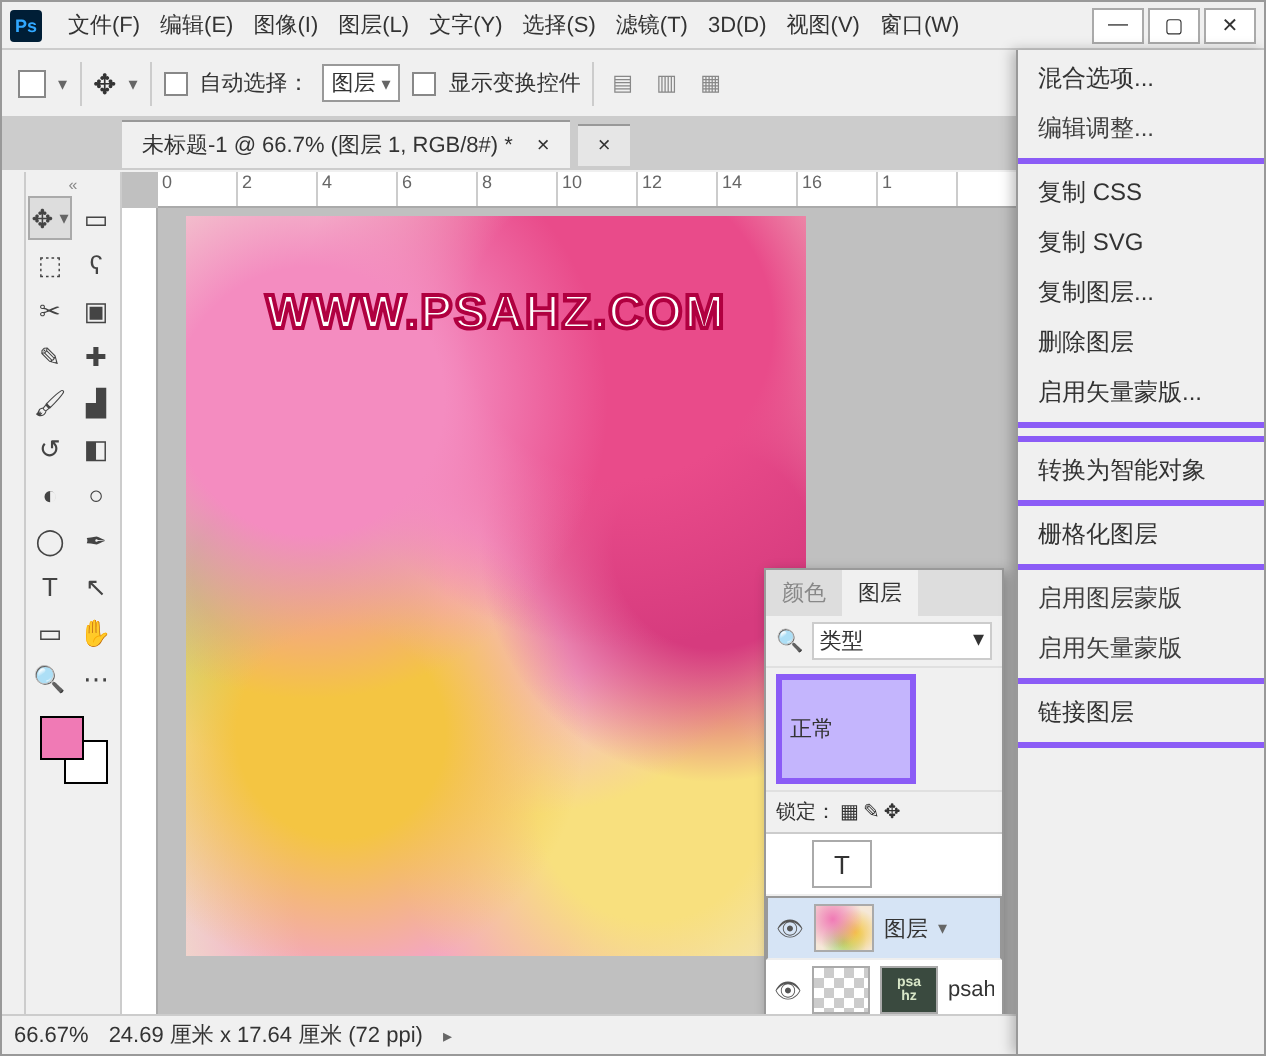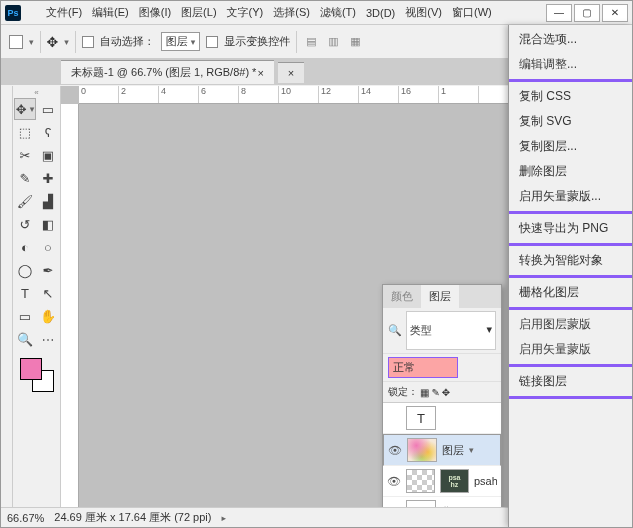--- a/index.html
+++ b/index.html
@@ -1,31 +1,31 @@
 <!DOCTYPE html>
 <html><head>
 <meta charset="utf-8">
 <style>
 *{box-sizing:border-box;margin:0;padding:0;font-family:"Microsoft YaHei",sans-serif;font-size:11px;color:#333;user-select:none}
 body{width:633px;height:528px;background:#f0f0f0;position:relative;overflow:hidden;border:1px solid #999}
 .menubar{height:24px;background:#f0f0f0;display:flex;align-items:center;padding:0 4px;border-bottom:1px solid #ccc}
-.ps-logo{width:16px;height:16px;background:#001e36;color:#31a8ff;font-size:9px;font-weight:bold;display:flex;align-items:center;justify-content:center;border-radius:2px;margin-right:20px}
+.ps-logo{width:16px;height:16px;background:#001e36;color:#31a8ff;font-size:9px;font-weight:bold;display:flex;align-items:center;justify-content:center;border-radius:2px;margin-right:8px}
 .menubar span.mitem{padding:3px 5px;cursor:pointer}
 .win-controls{margin-left:auto;display:flex;gap:0}
 .win-btn{width:26px;height:18px;border:1px solid #aaa;background:#fff;display:flex;align-items:center;justify-content:center;font-size:10px;margin-left:2px}
 .optbar{height:34px;background:#f0f0f0;border-bottom:1px solid #ccc;display:flex;align-items:center;padding:0 8px;gap:6px}
 .tool-sample{width:14px;height:14px;border:1px solid #888;background:#fff}
 .move-ico{font-size:14px}
 .chk{width:12px;height:12px;border:1px solid #888;background:#fff}
 .sel{border:1px solid #999;background:#fff;padding:1px 4px;display:flex;align-items:center;gap:3px}
 .sel::after{content:"▾";font-size:9px;color:#666}
 .vline{width:1px;height:22px;background:#ccc}
 .small-ico{width:16px;height:16px;display:flex;align-items:center;justify-content:center;color:#888}
 .tabbar{height:26px;background:#ccc;display:flex;align-items:center;padding-left:60px;gap:4px}
-.doctab{background:#e6e6e6;padding:4px 10px;border-top:1px solid #999;font-size:11px;color:#333;display:flex;align-items:center;gap:1px}
+.doctab{background:#e6e6e6;padding:4px 10px;border-top:1px solid #999;font-size:11px;color:#333;display:flex;align-items:center;gap:12px}
 .doctab.active{background:#f0f0f0}
 .workspace{position:absolute;top:85px;left:0;right:0;bottom:20px;display:flex}
 .left-strip{width:12px;background:#f0f0f0;border-right:1px solid #ccc}
 .toolbox{width:48px;background:#f0f0f0;border-right:1px solid #ccc;display:flex;flex-direction:column;align-items:center;padding-top:2px}
 .toolbox .collapse{width:42px;height:10px;display:flex;justify-content:center;font-size:8px;color:#888}
 .toolgrid{display:grid;grid-template-columns:22px 22px;gap:1px}
 .tcell{width:22px;height:22px;display:flex;align-items:center;justify-content:center;font-size:13px;color:#444;position:relative}
 .tcell.sel{background:#ddd;border:1px solid #aaa}
 .swatches{margin-top:8px;position:relative;width:34px;height:34px}
 .sw-fg{position:absolute;width:22px;height:22px;background:#f07ab5;border:1px solid #000;top:0;left:0;z-index:2}
@@ -44,22 +44,22 @@
  radial-gradient(circle at 55% 45%,#f7b6d2 0 25%,transparent 50%),
  radial-gradient(circle at 75% 80%,#f8e07e 0 15%,transparent 35%),
  radial-gradient(circle at 40% 92%,#f4a6c3 0 18%,transparent 38%),
  linear-gradient(#f1e6d6,#efe3cf)}
 .wm{position:absolute;top:35px;left:0;right:0;text-align:center;font-size:24px;font-weight:900;color:#fff;-webkit-text-stroke:2px #b00040;letter-spacing:1px;font-family:Arial}
 .layers-panel{position:absolute;right:130px;top:198px;width:120px;background:#f0f0f0;border:1px solid #999;box-shadow:2px 2px 6px rgba(0,0,0,.3);z-index:5}
 .lp-tabs{display:flex;background:#ddd}
 .lp-tab{padding:4px 8px;color:#888}
 .lp-tab.active{background:#f0f0f0;color:#333}
 .lp-row{display:flex;align-items:center;padding:3px 5px;gap:4px;border-bottom:1px solid #e0e0e0}
-.lp-type{flex:1;border:1px solid #ccc;padding:11px 3px;background:#fff;font-size:10px;display:flex;justify-content:space-between}
-.lp-mode{border:1px solid #8b5cf6;padding:2px 4px;background:#fca5a5;width:70px}
+.lp-type{flex:1;border:1px solid #ccc;padding:1px 3px;background:#fff;font-size:10px;display:flex;justify-content:space-between}
+.lp-mode{border:3px solid #8b5cf6;padding:17px 4px;background:#c4b5fd;width:70px}
 .lp-lock{display:flex;gap:2px;padding:3px 5px;border-bottom:1px solid #ccc;font-size:10px;color:#666;align-items:center}
 .lp-lock span{font-size:10px}
 .layer-list{background:#fff}
 .layer{display:flex;align-items:center;padding:3px 4px;gap:5px;border-bottom:1px solid #eee}
 .layer.sel{background:#d6e4f5}
 .eye{width:14px;text-align:center;color:#555}
 .thumb{width:30px;height:24px;border:1px solid #aaa;background:#fff;display:flex;align-items:center;justify-content:center;font-size:13px}
 .thumb.wc-th{background:radial-gradient(circle at 30% 30%,#f07ab5,transparent 60%),radial-gradient(circle at 70% 60%,#f4c542,transparent 50%),radial-gradient(circle at 50% 80%,#9fd46b,transparent 50%),#f5e8d8}
 .thumb.checker{background:repeating-conic-gradient(#ccc 0 25%,#fff 0 50%) 0 0/10px 10px}
 .thumb.psahz{background:#3a4a3f;color:#d8e6c8;font-size:7px;font-weight:bold;text-align:center}
@@ -165,20 +165,24 @@
         <div>4</div>
         <div>6</div>
         <div>8</div>
         <div>10</div>
         <div>12</div>
         <div>14</div>
         <div>16</div>
         <div>1</div>
       </div>
     <div class="ruler-v"></div>
+    <div class="canvas">
+      <div class="wc"></div>
+      <div class="wm">WWW.PSAHZ.COM</div>
+    </div>
 
     <div class="layers-panel">
       <div class="lp-tabs">
         <div class="lp-tab">颜色</div>
         <div class="lp-tab active">图层</div>
       </div>
       <div class="lp-row">
         <span>🔍</span>
         <div class="lp-type">
             <span>类型</span>
@@ -228,21 +232,20 @@
       <div class="item dis">编辑调整...</div>
     </div>
   <div class="grp">
       <div class="item">复制 CSS</div>
       <div class="item">复制 SVG</div>
       <div class="item">复制图层...</div>
       <div class="item">删除图层</div>
       <div class="item">启用矢量蒙版...</div>
     </div>
   <div class="grp">
-      <div class="item">快速导出为 PNG</div>
     </div>
   <div class="grp">
       <div class="item">转换为智能对象</div>
     </div>
   <div class="grp">
       <div class="item">栅格化图层</div>
     </div>
   <div class="grp">
       <div class="item dis">启用图层蒙版</div>
       <div class="item dis">启用矢量蒙版</div>

